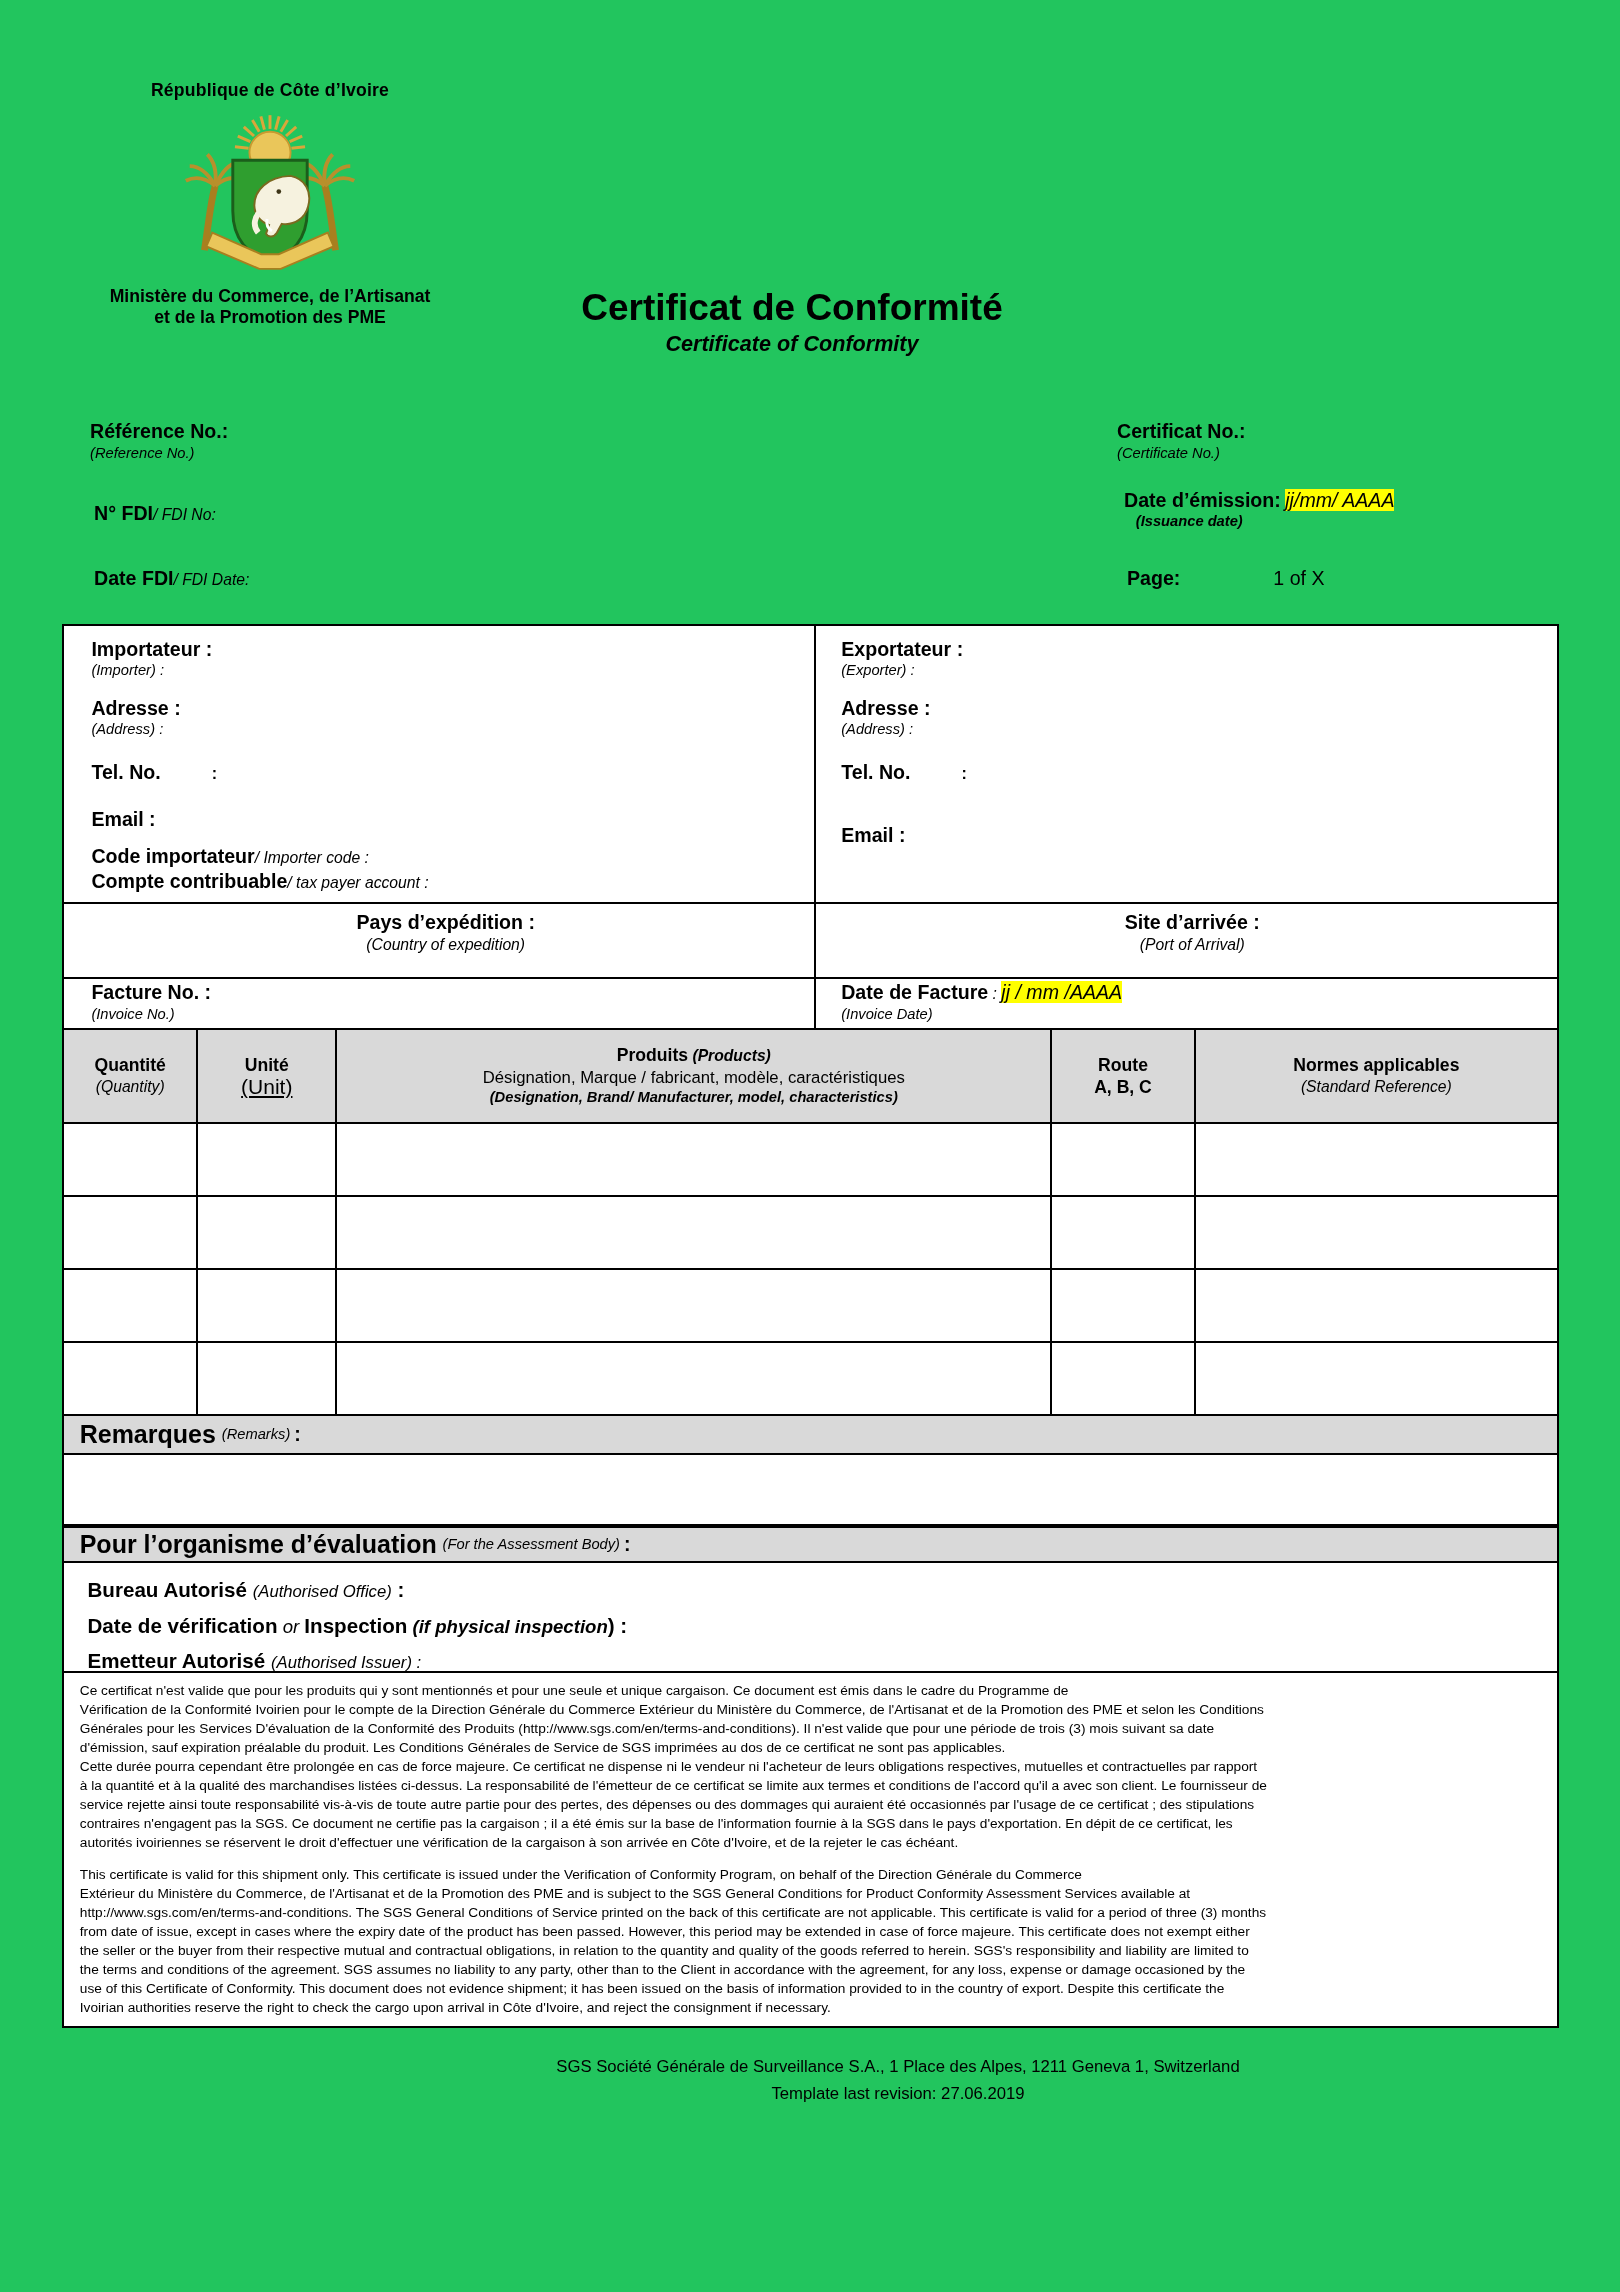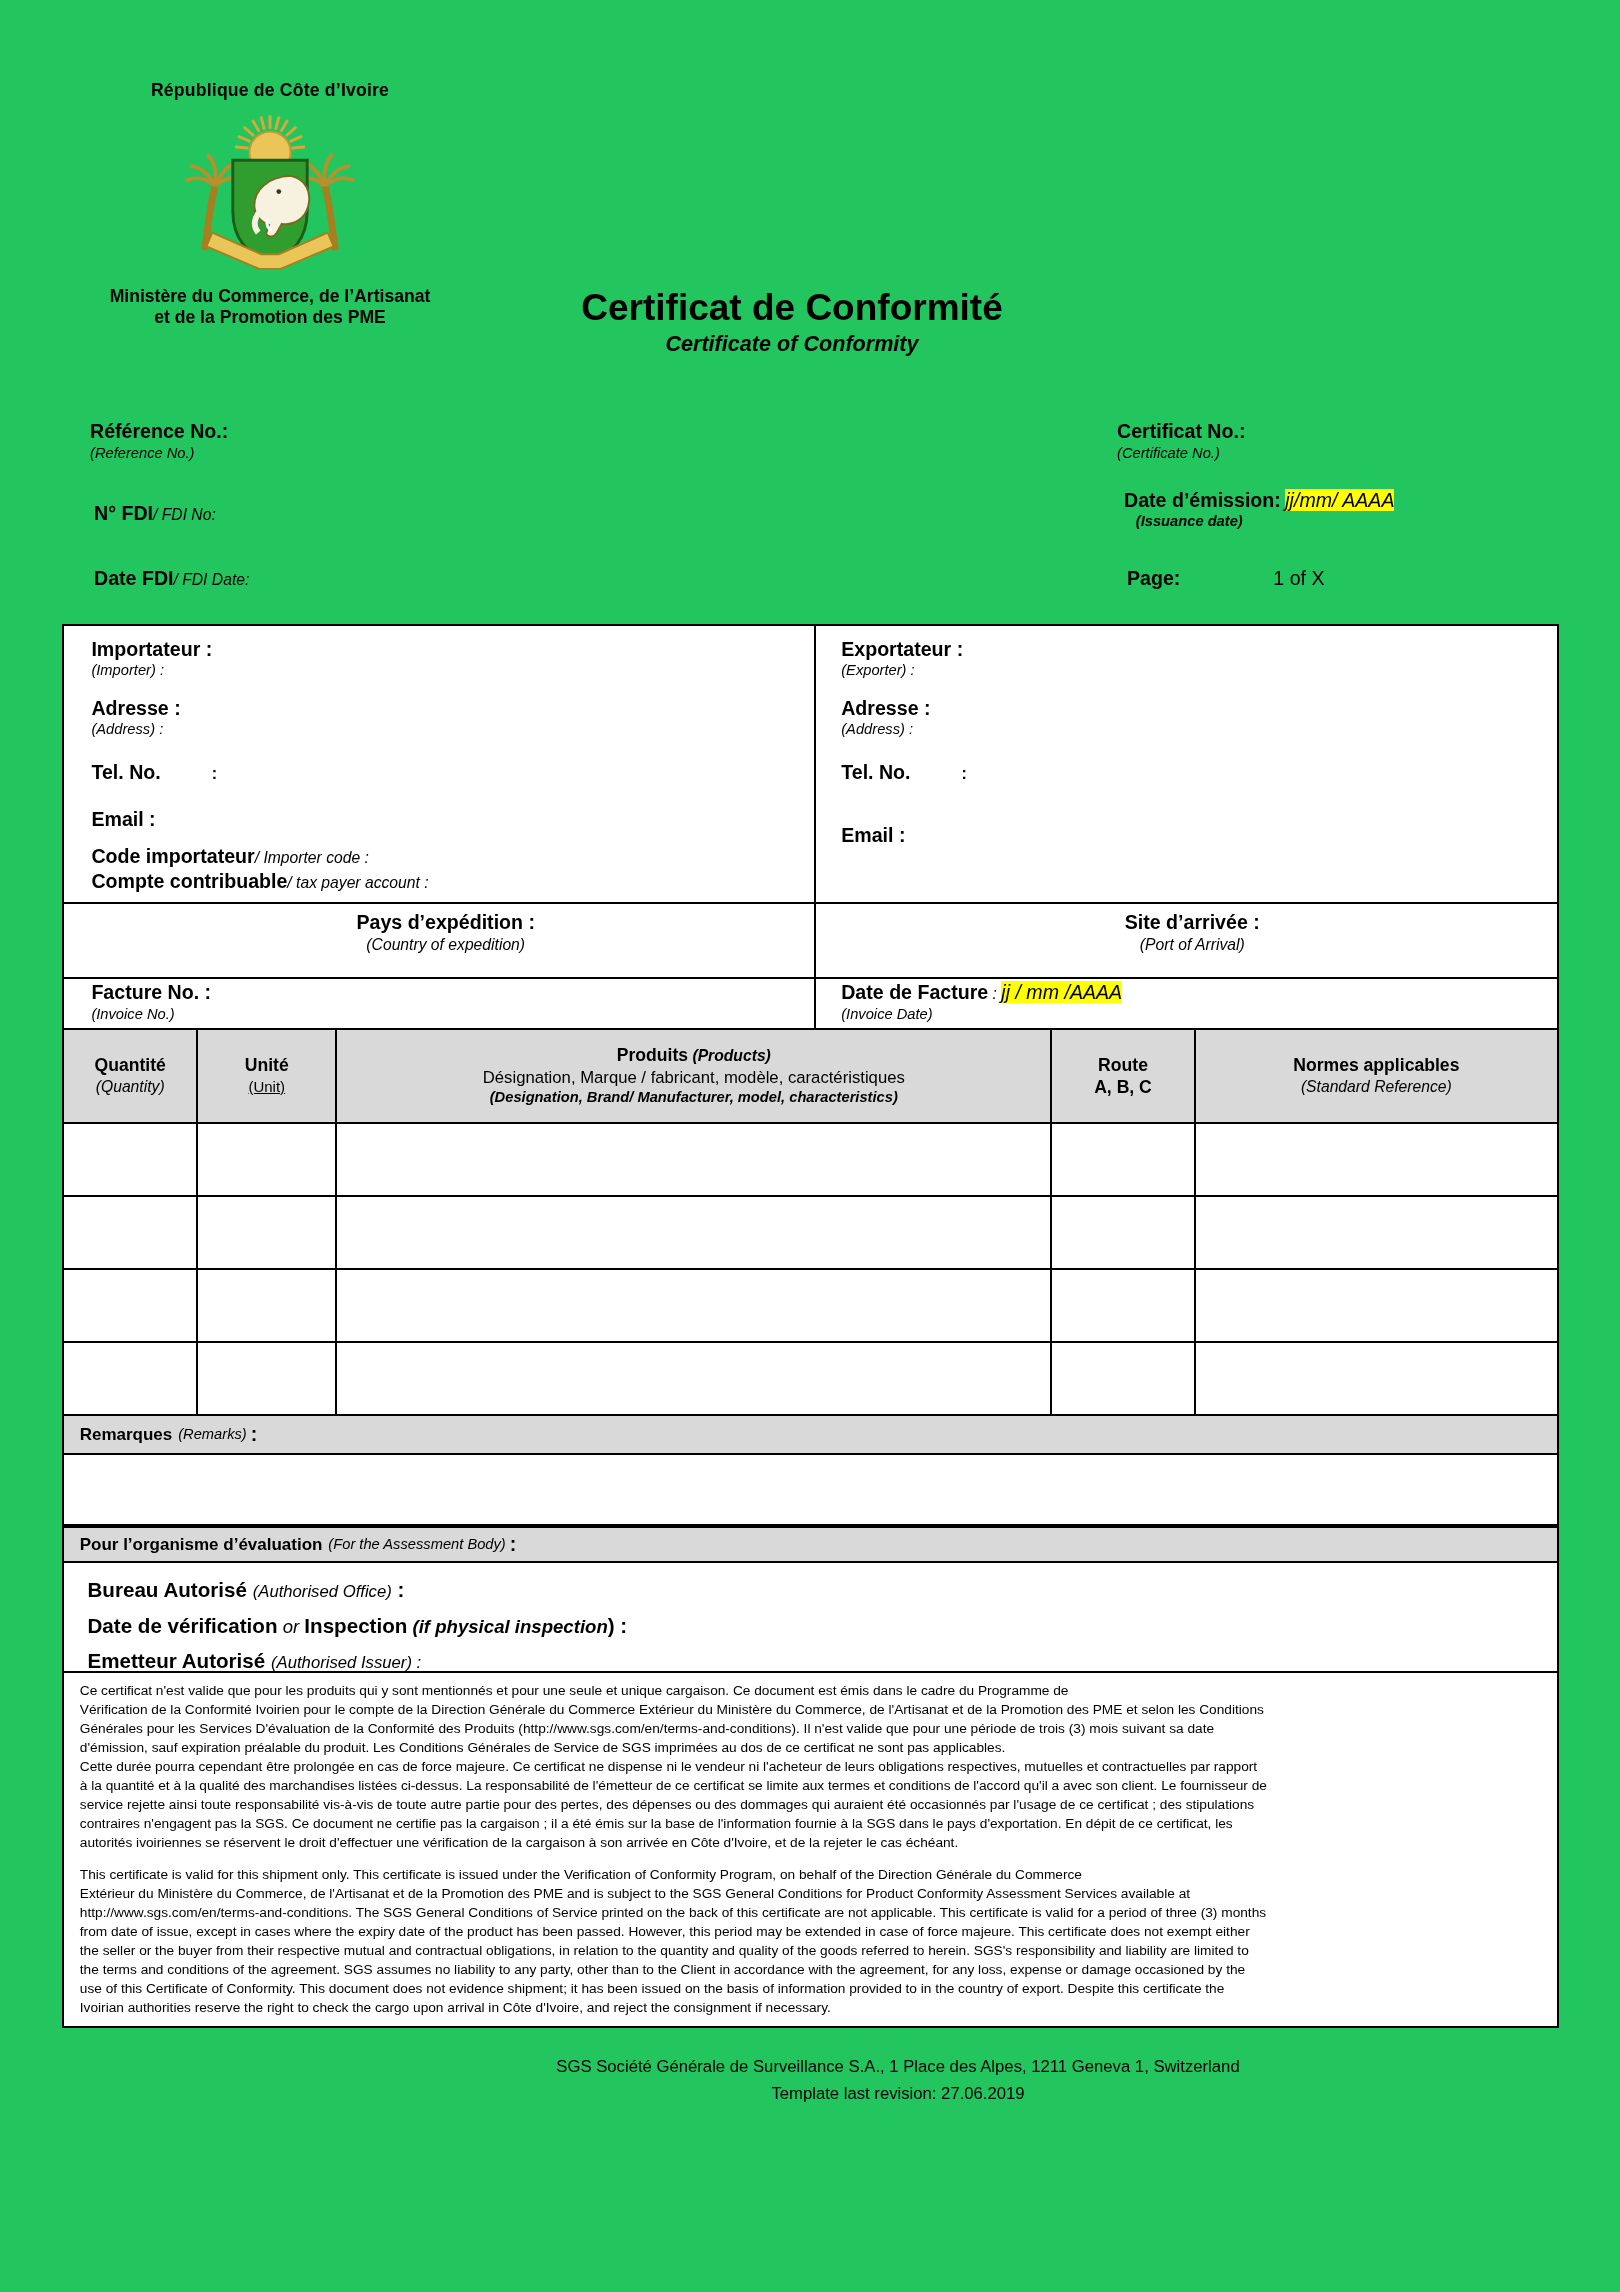--- a/index.html
+++ b/index.html
@@ -48,32 +48,32 @@
   .row-invoice .cell-left,.row-invoice .cell-right{padding-top:2px;}
   
   .prod-head{height:94px;background:#d9d9d9;border-bottom:2.9px solid #000;}
   .ph-cell{display:flex;flex-direction:column;justify-content:center;align-items:center;
            text-align:center;box-sizing:border-box;border-right:2px solid #000;padding:2px 3.9px;}
   .ph-cell:last-child{border-right:none;}
   .c1{width:9%;} .c2{width:9.3%;} .c3{width:47.9%;} .c4{width:9.6%;} .c5{width:24.2%;}
   .ph-b{font-weight:bold;font-size:17.6px;line-height:22.5px;}
   .ph-i{font-style:italic;font-size:15.7px;line-height:20.6px;}
   .ph-bi{font-weight:bold;font-style:italic;font-size:15.7px;}
-  .ph-n{font-size:15px;line-height:20.6px;text-decoration:underline;}
+  .ph-n{font-size:21px;line-height:20.6px;text-decoration:underline;}
   .ph-line2{font-size:16.7px;line-height:21.6px;}
   .ph-line3{font-weight:bold;font-style:italic;font-size:14.7px;line-height:19.6px;}
   .prod-row{height:73px;border-bottom:2.9px solid #000;}
   .pr-cell{box-sizing:border-box;border-right:2px solid #000;}
   .pr-cell:last-child{border-right:none;}
   
   .bar{display:flex;align-items:center;background:#d9d9d9;box-sizing:border-box;padding-left:15.7px;}
   .bar-remarks{height:39px;border-bottom:2px solid #000;}
   .remarks-area{height:69px;border-bottom:4.9px solid #000;background:#fff;}
   .bar-assess{height:35px;border-bottom:2px solid #000;}
-  .bar .lbl{font-size:17px;}
+  .bar .lbl{font-size:25px;}
   .bar .sub{font-size:14.7px;margin-left:5.9px;}
   .bar .colon{font-weight:bold;font-size:19.6px;margin-left:3.9px;}
   .auth-area{height:110px;border-bottom:2.9px solid #000;box-sizing:border-box;padding:13.7px 0 0 23.5px;}
   .auth-line{margin:0 0 8.8px 0;font-size:20.6px;line-height:25.5px;font-weight:bold;}
   .auth-line .it{font-weight:normal;font-style:italic;font-size:16.7px;}
   .auth-line .it-or{font-weight:normal;font-style:italic;font-size:18.6px;}
   .auth-line .it-big{font-weight:bold;font-style:italic;font-size:18.6px;}
   
   .legal{box-sizing:border-box;padding:3.9px 11.8px 5.9px 11.8px;}
   .legal p{margin:4px;font-size:13.7px;line-height:19px;white-space:pre-line;}

